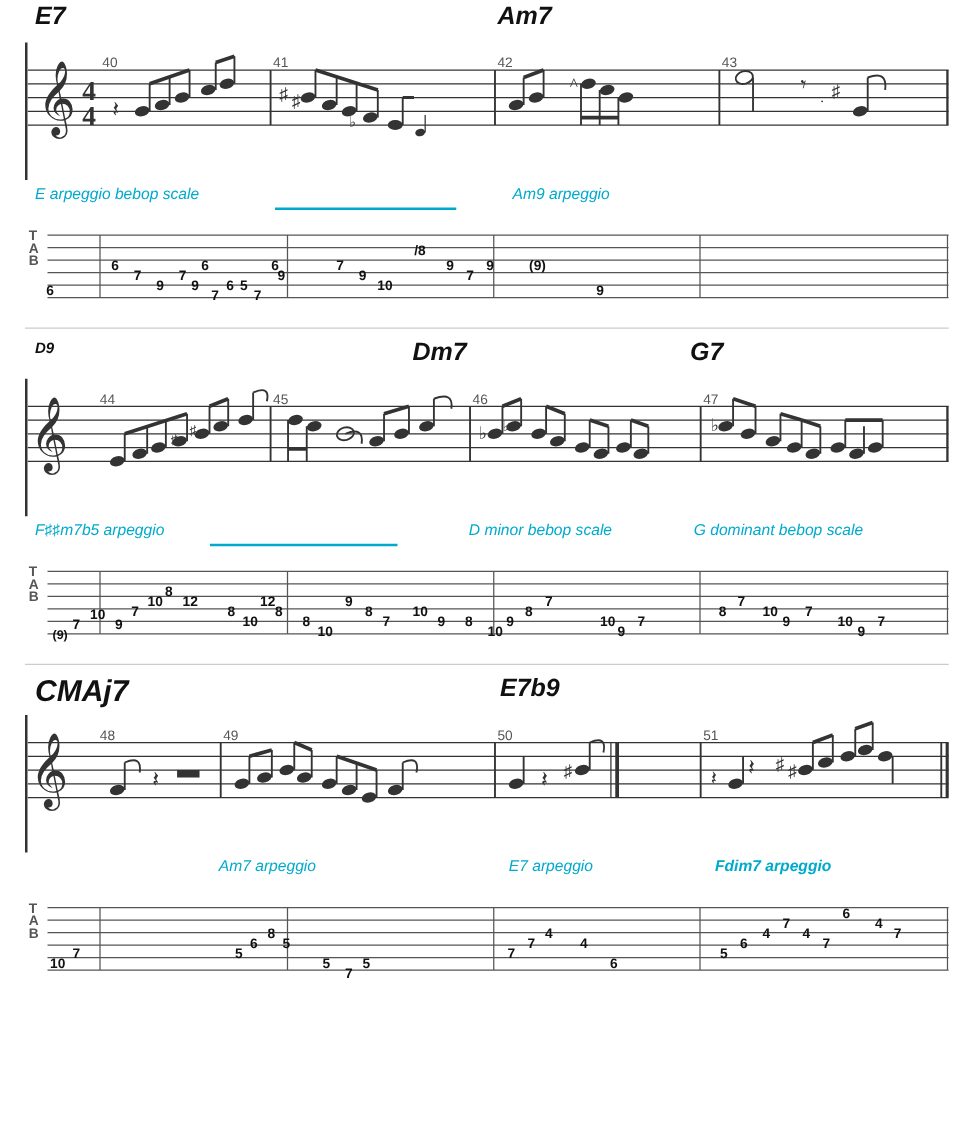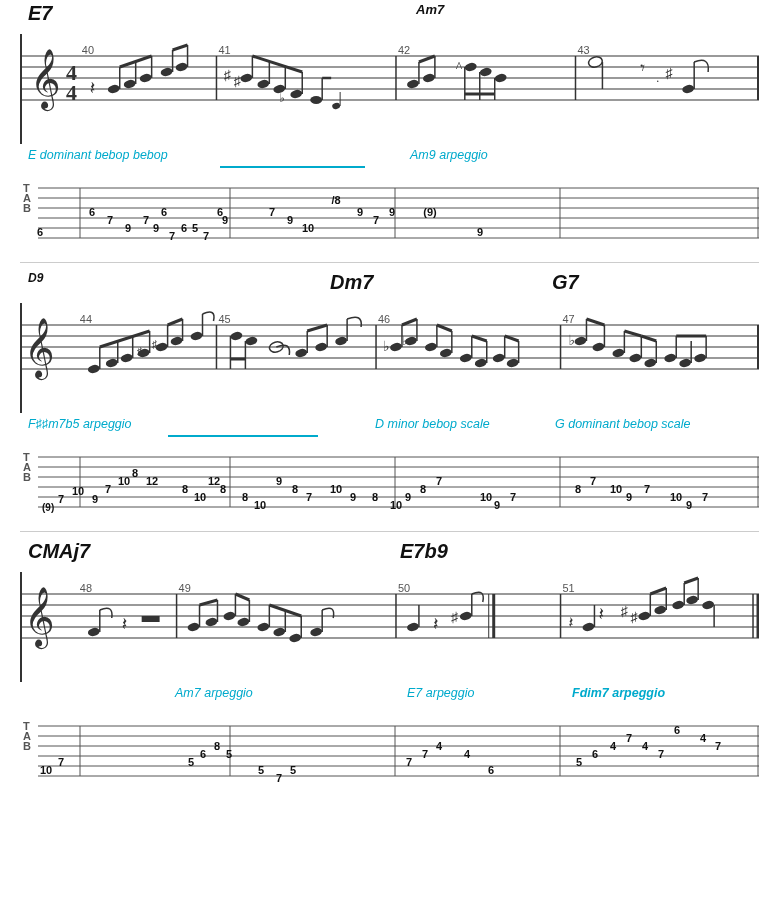--- a/index.html
+++ b/index.html
@@ -83,21 +83,21 @@
   </style>
 </head>
 <body>
 
 <div class="page">
 
   <div class="section-block">
 
     <div style="position:relative; height:32px;">
       <span class="section-title" style="left:8px; font-size:20px;">E7</span>
-      <span class="section-title" style="left:396px; font-size:13px;">Am7</span>
+      <span class="section-title" style="left:378px; font-size:20px;">Am7</span>
     </div>
 
     <div class="staff-wrapper">
       <svg class="music-svg" viewBox="0 0 739 110" preserveAspectRatio="none">
 
         <line x1="0" y1="22" x2="739" y2="22" stroke="#333" stroke-width="1"></line>
         <line x1="0" y1="33" x2="739" y2="33" stroke="#333" stroke-width="1"></line>
         <line x1="0" y1="44" x2="739" y2="44" stroke="#333" stroke-width="1"></line>
         <line x1="0" y1="55" x2="739" y2="55" stroke="#333" stroke-width="1"></line>
         <line x1="0" y1="66" x2="739" y2="66" stroke="#333" stroke-width="1"></line>
@@ -176,21 +176,21 @@
 
         <ellipse cx="668" cy="55" rx="6" ry="4" fill="#333" transform="rotate(-15,668,55)"></ellipse>
         <line x1="674" y1="55" x2="674" y2="28" stroke="#333" stroke-width="1.5"></line>
         <path d="M674 28 Q690 22 688 38" stroke="#333" stroke-width="1.5" fill="none"></path>
 
         <line x1="738" y1="22" x2="738" y2="66" stroke="#333" stroke-width="2"></line>
       </svg>
     </div>
 
     <div class="scale-label-row">
-      <span class="scale-label" style="left:8px;">E dominant bebop bebop</span>
+      <span class="scale-label" style="left:8px;">E arpeggio bebop scale</span>
       <div class="scale-underline" style="left:200px; width:145px;"></div>
       <span class="scale-label" style="left:390px;">Am9 arpeggio</span>
     </div>
 
     <div class="tab-wrapper">
       <svg width="739" height="70">
 
         <text x="3" y="16" font-family="Arial" font-size="11" font-weight="bold" fill="#555">T</text>
         <text x="3" y="26" font-family="Arial" font-size="11" font-weight="bold" fill="#555">A</text>
         <text x="3" y="36" font-family="Arial" font-size="11" font-weight="bold" fill="#555">B</text>
@@ -425,21 +425,21 @@
         <text x="682" y="56" font-family="Arial" font-size="11" font-weight="bold" fill="#111">7</text>
       </svg>
     </div>
   </div>
 
   <hr class="section-divider">
 
   <div class="section-block">
 
     <div style="position:relative; height:32px;">
-      <span class="section-title" style="left:8px; font-size:20px;">CMAj7</span>
+      <span class="section-title" style="left:8px; font-size:24px;">CMAj7</span>
       <span class="section-title" style="left:380px; font-size:20px;">E7b9</span>
     </div>
 
     <div class="staff-wrapper">
       <svg class="music-svg" viewBox="0 0 739 110" preserveAspectRatio="none">
 
         <line x1="0" y1="22" x2="739" y2="22" stroke="#333" stroke-width="1"></line>
         <line x1="0" y1="33" x2="739" y2="33" stroke="#333" stroke-width="1"></line>
         <line x1="0" y1="44" x2="739" y2="44" stroke="#333" stroke-width="1"></line>
         <line x1="0" y1="55" x2="739" y2="55" stroke="#333" stroke-width="1"></line>

